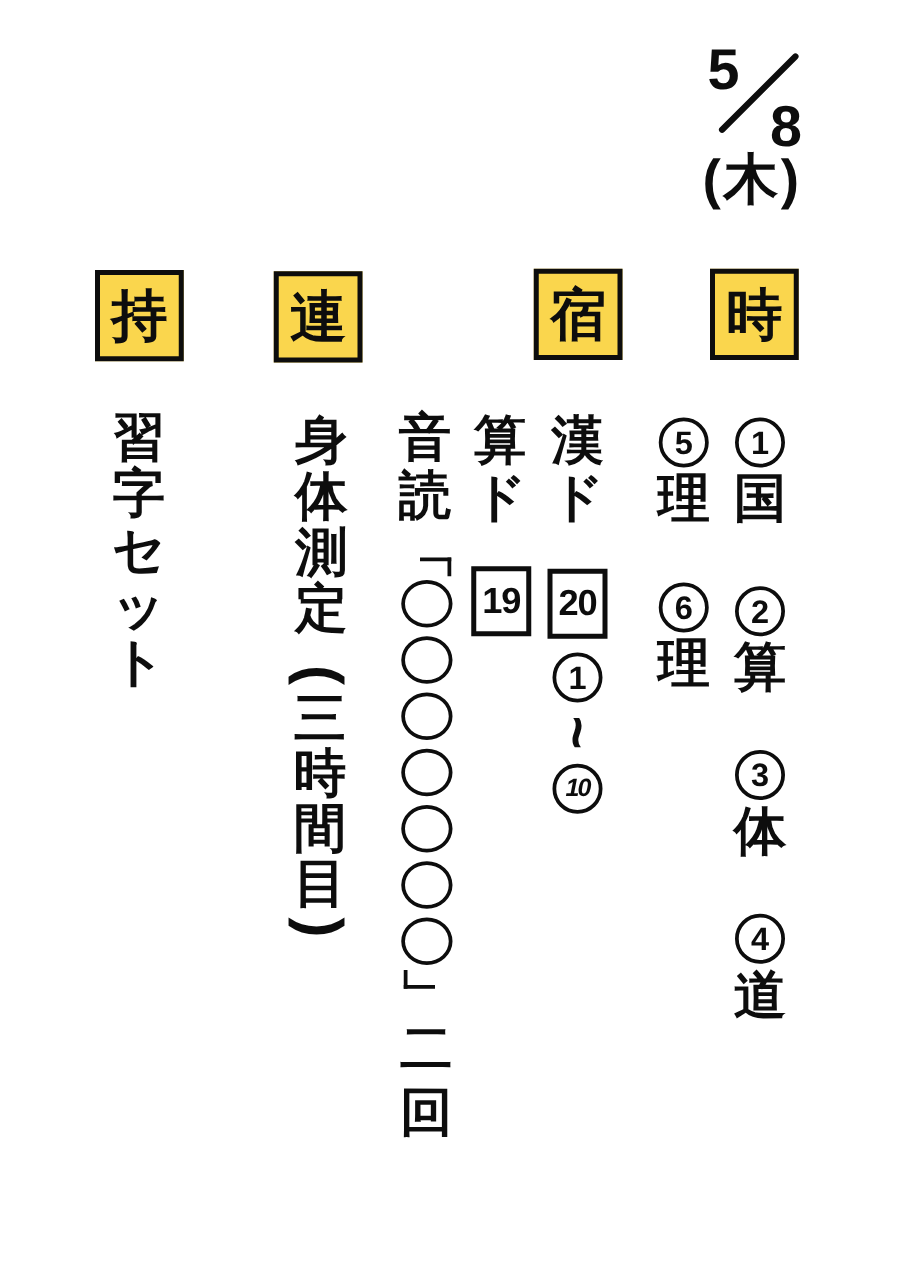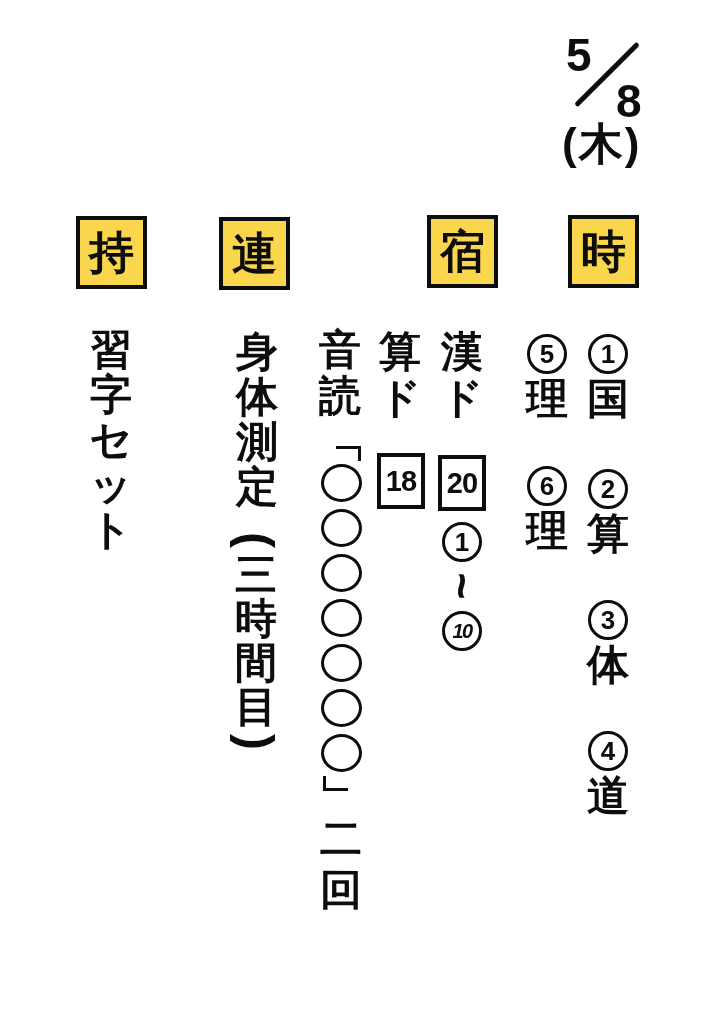--- a/index.html
+++ b/index.html
@@ -108,21 +108,21 @@
   <div class="abs cnum" style="left:442px; top:522px;">1</div>
   <div class="abs vtilde-box" style="left:442px; top:565px;">
     <span class="vtilde">~</span>
   </div>
   <div class="abs cnum two" style="left:442px; top:611px;">10</div>
 
   <div class="vcol gap4" style="left:378px; top:331px; width:44px;">
       <div class="vchar">算</div>
       <div class="vchar">ド</div>
     </div>
-  <div class="abs pagebox" style="left:377px; top:453px;">18</div>
+  <div class="abs pagebox" style="left:377px; top:453px;">19</div>
 
   <div class="vcol gap4" style="left:318px; top:329px; width:44px;">
       <div class="vchar">音</div>
       <div class="vchar">読</div>
     </div>
   <div class="abs quote-open" style="left:336px; top:446px;"></div>
   <div class="vcol gap7" style="left:319px; top:464px; width:44px;">
       <div class="maru"></div>
       <div class="maru"></div>
       <div class="maru"></div>

